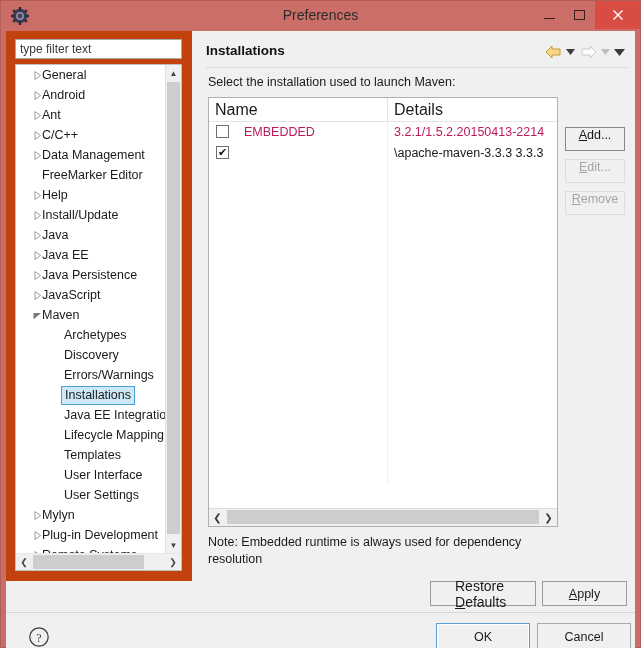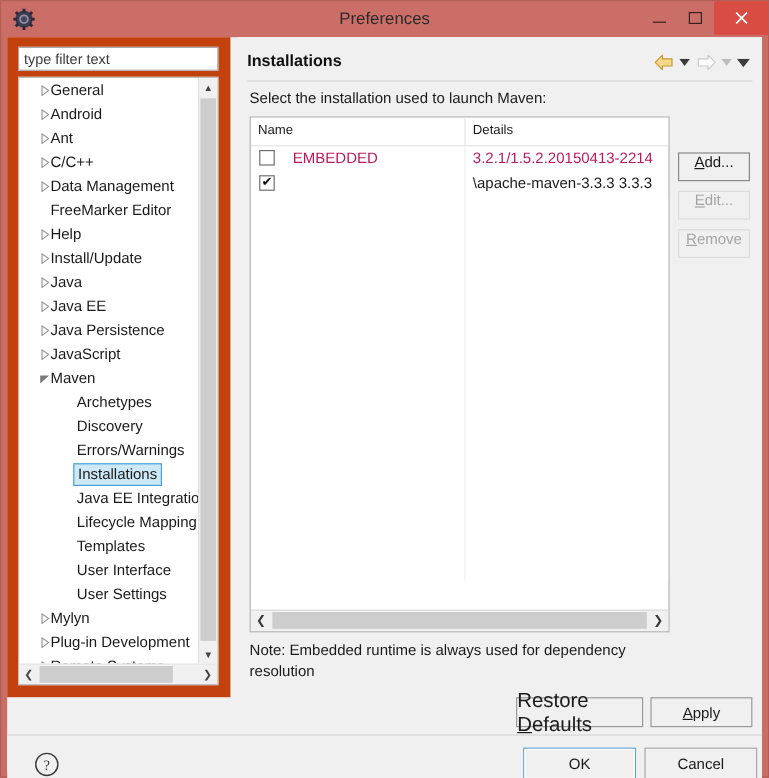--- a/index.html
+++ b/index.html
@@ -259,21 +259,21 @@
   }
   #table-head {
     position: relative;
     height: 23px;
     background: #ffffff;
     border-bottom: 1px solid #e4e4e4;
   }
   #table-head .th {
     position: absolute;
     top: 0; height: 23px; line-height: 23px;
-    font-size: 11px;
+    font-size: 16px;
     color: #1a1a1a;
     padding-left: 6px;
     box-sizing: border-box;
   }
   #th-name { left: 0px; width: 178px; }
   #th-details { left: 178px; width: 170px; border-left: 1px solid #e4e4e4; }
 
   .trow {
     position: relative;
     height: 21px;
@@ -388,23 +388,24 @@
   }
 
   
   #btn-restore {
     position: absolute;
     left: 232px; top: 550px;
     width: 106px; height: 25px;
     box-sizing: border-box;
     background: #f0f0f0;
     border: 1px solid #9a9a9a;
-    font-size: 17px; color: #1a1a1a;
-    display: flex; align-items: center; justify-content: center;
-    font-family: "Liberation Sans", sans-serif;
+    font-size: 14px; color: #1a1a1a;
+    display: flex; align-items: center; justify-content: center;
+    font-family: "Liberation Sans", sans-serif;
+    padding-left: 24px;
   }
   #btn-apply {
     position: absolute;
     left: 344px; top: 550px;
     width: 85px; height: 25px;
     box-sizing: border-box;
     background: #f0f0f0;
     border: 1px solid #9a9a9a;
     font-size: 12.5px; color: #1a1a1a;
     display: flex; align-items: center; justify-content: center;

